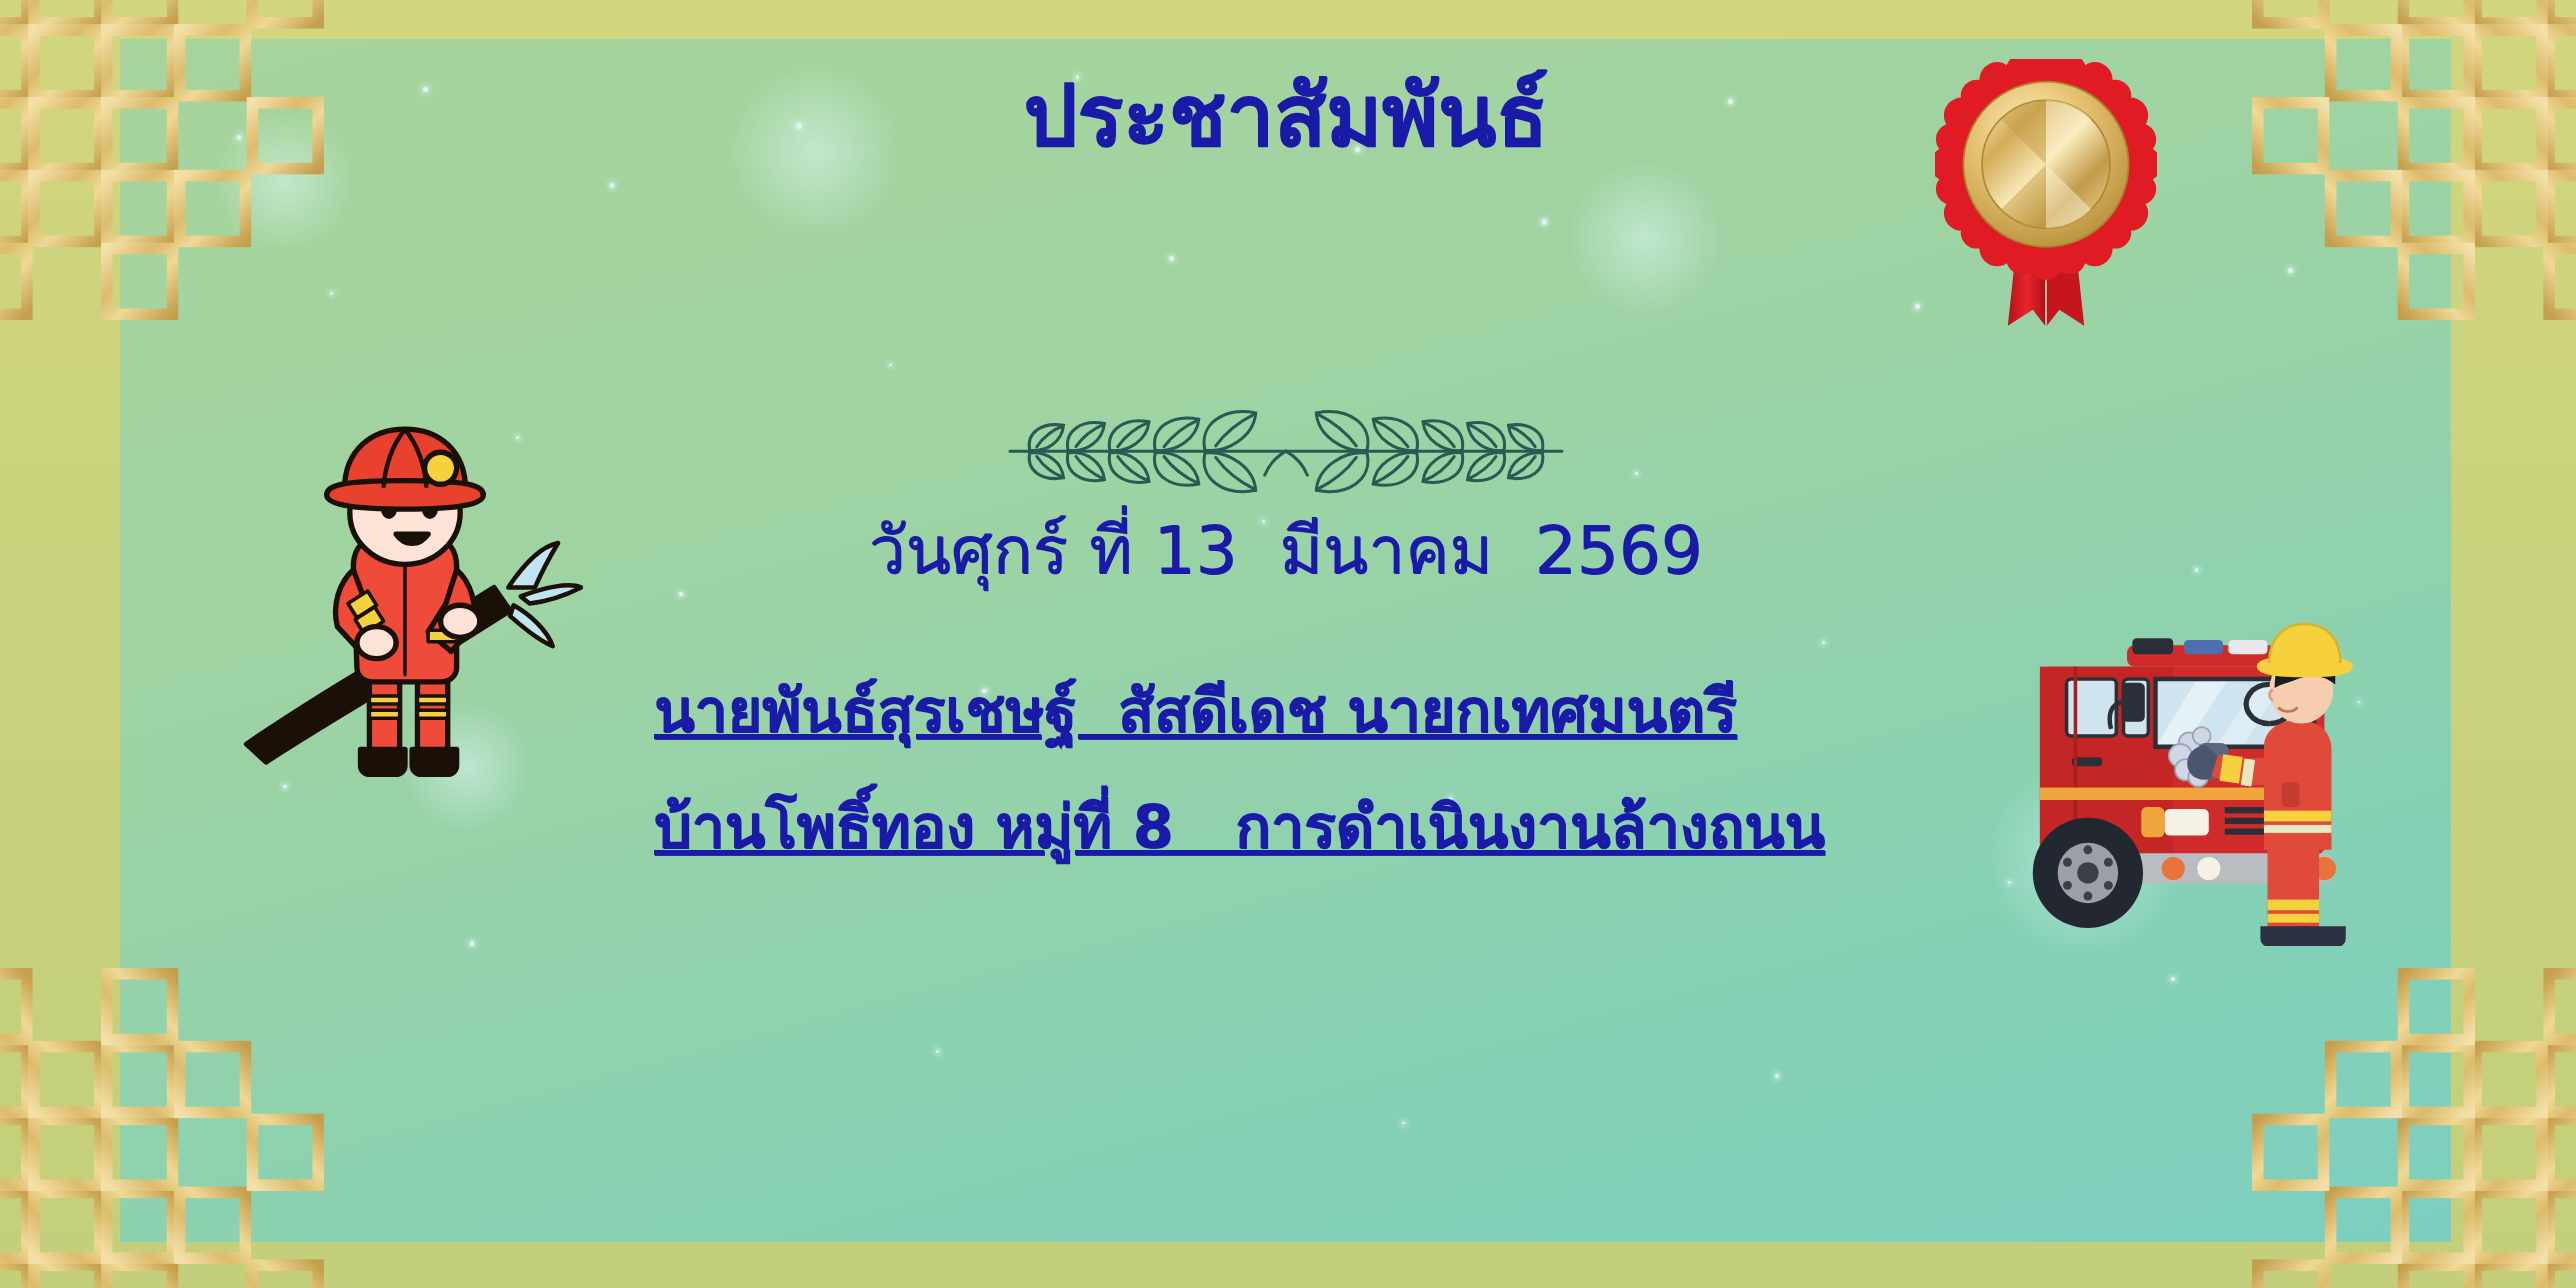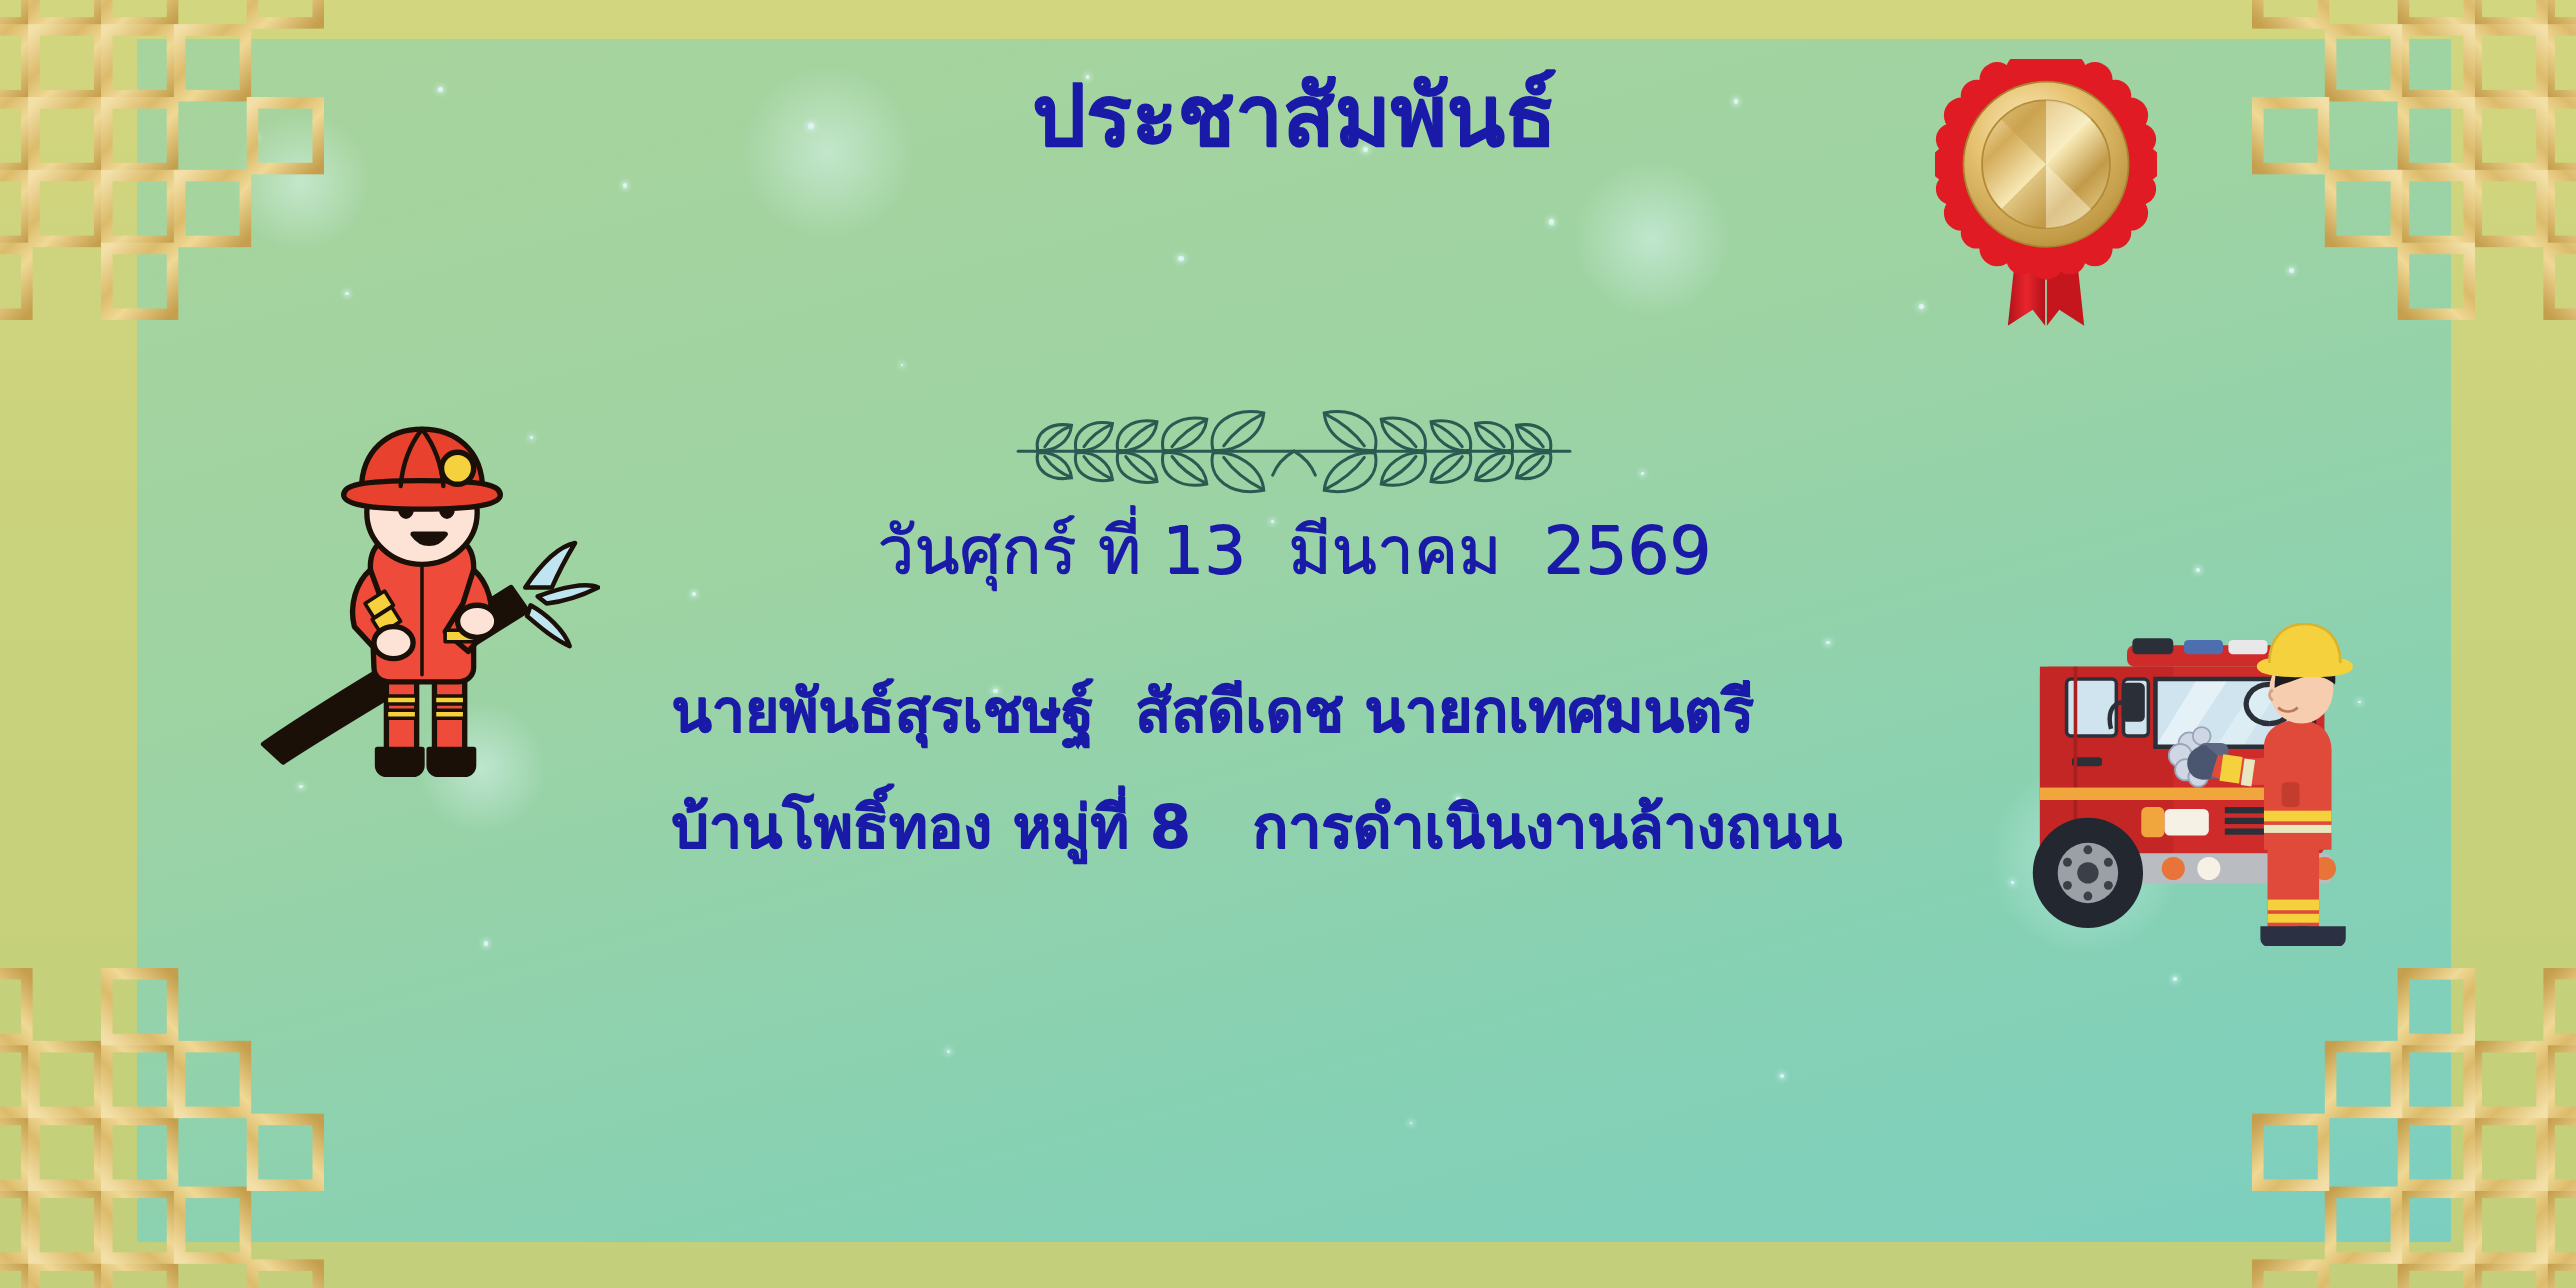--- a/index.html
+++ b/index.html
@@ -17,21 +17,20 @@
     position:absolute;inset:0;
     background:linear-gradient(180deg,#d2d67e 0%,#c9d27c 45%,#c3cf7a 100%);
   }
 
   
   .inner-panel{
     position:absolute;
     left:120px;top:39px;right:125px;bottom:46px;
     background:linear-gradient(165deg,#a8d49c 0%,#9ed3a3 38%,#86d1b4 75%,#7ccfc0 100%);
     overflow:hidden;
-    margin-left:17px;
   }
   
   .stars{position:absolute;inset:0;opacity:.85;}
   .stars span{
     position:absolute;border-radius:50%;
     background:#eafaff;
     box-shadow:0 0 5.3px 1.8px rgba(225,250,255,.75);
   }
   .glow{
     position:absolute;border-radius:50%;
@@ -83,20 +82,21 @@
 
   
   .body-block{
     position:absolute;left:534px;top:614px;width:1601px;
     color:#1a1aa8;
   }
   .body-line{
     font-size:59px;font-weight:bold;line-height:1.96;
     white-space:pre;
     text-shadow:0.9px 0.9px 0 #1a1aa8;
+    text-decoration:underline;
   }
 
   
   .medal{position:absolute;right:294px;top:19.6px;width:222px;height:285px;}
   .medal svg{display:block;width:100%;height:100%;}
 
   
   .firefighter{position:absolute;left:107px;top:374px;width:356px;height:365px;}
   .firefighter svg{display:block;width:100%;height:100%;}
 

